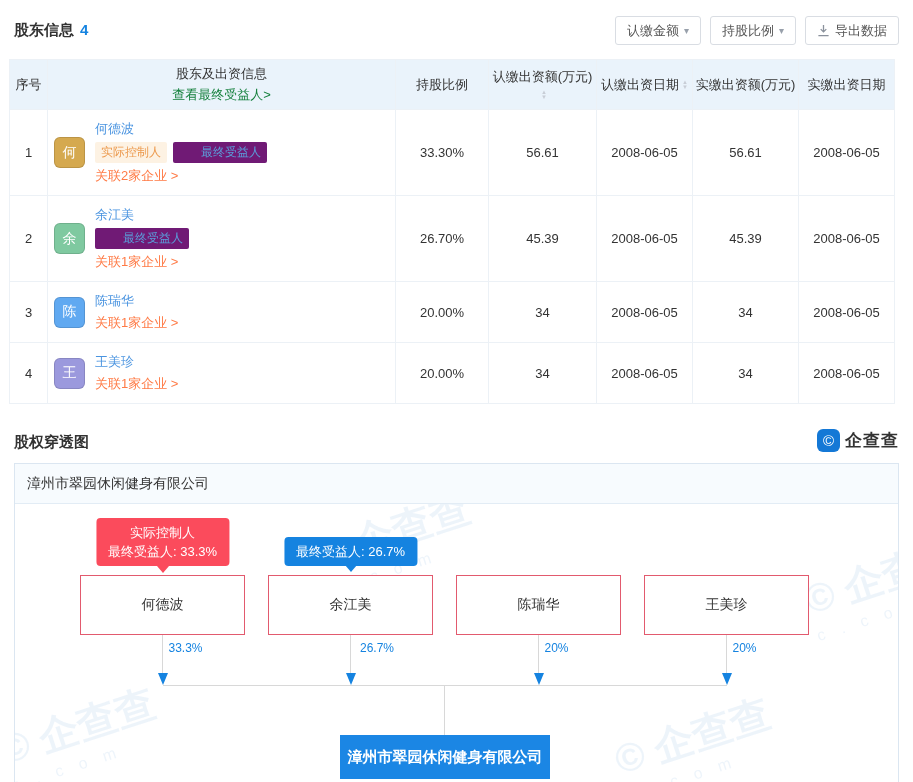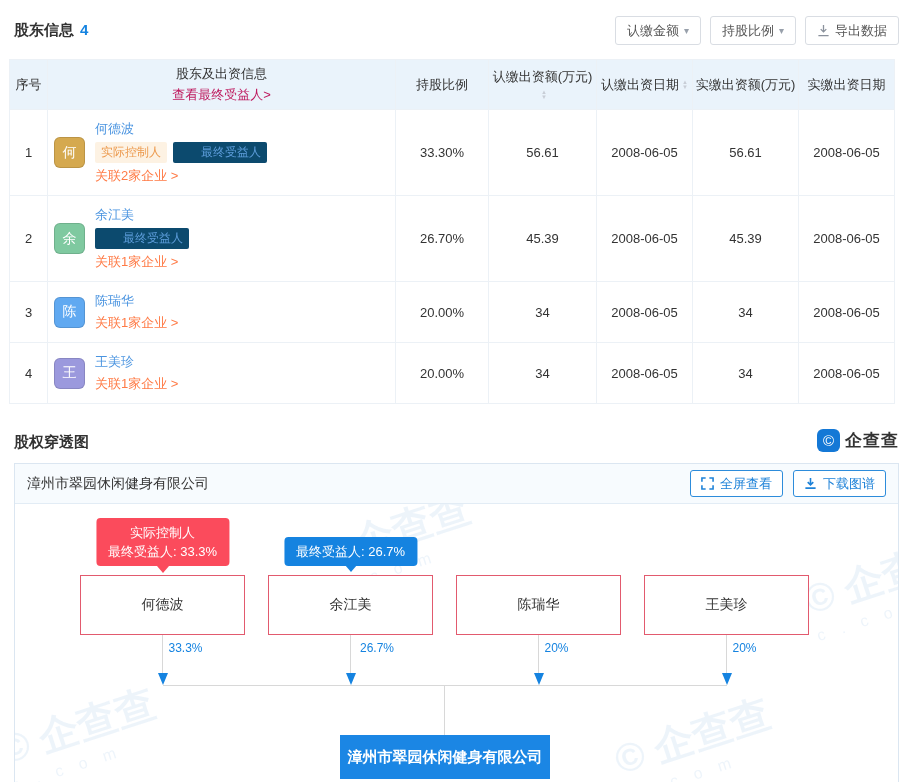--- a/index.html
+++ b/index.html
@@ -14,32 +14,32 @@
   .tool-btn { display:inline-flex; align-items:center; gap:5px; height:29px; padding:0 11px; background:#fff;
     border:1px solid #d9dde3; border-radius:3px; font-size:13px; color:#555; cursor:pointer; }
   .caret { font-size:10px; color:#98a0ab; }
   .tool-btn svg { display:block; }
 
   
   table.shareholders { width:885px; margin:0 9px; border-collapse:collapse; table-layout:fixed; }
   .shareholders th, .shareholders td { border:1px solid #ecf1f6; font-weight:normal; }
   .shareholders thead th { background:#eaf3fb; height:50px; font-size:13px; color:#333; text-align:center; vertical-align:middle; }
   .shareholders td { background:#fff; font-size:13px; color:#333; text-align:center; vertical-align:middle; }
-  .hdr-link { color:#be185d; font-size:13px; text-decoration:none; display:inline-block; margin-top:3px; cursor:pointer;text-align:right; }
+  .hdr-link { color:#15803d; font-size:13px; text-decoration:none; display:inline-block; margin-top:3px; cursor:pointer;text-align:right; }
   .sort { display:inline-flex; flex-direction:column; vertical-align:middle; margin-left:3px; line-height:5px; }
   .sort span { font-size:6px; color:#c8cdd6; }
   .sh-cell { display:flex; align-items:center; text-align:left; padding:10px 8px 10px 6px; }
   .avatar { width:31px; height:31px; border-radius:6px; color:#fff; font-size:14px; display:flex; align-items:center;
     justify-content:center; flex:0 0 31px; margin-right:10px; box-shadow:inset 0 0 0 1px rgba(0,0,0,.12); }
   .sh-info { display:flex; flex-direction:column; gap:4px; }
   .name-link { color:#4a94e0; font-size:13px; text-decoration:none; cursor:pointer; }
   .tag-row { display:flex; gap:6px; }
   .tag { font-size:12px; padding:2px 6px; border-radius:2px; white-space:nowrap; }
   .tag.orange { background:#fdf2e3; color:#ec9a4e; }
-  .tag.blue { background:#0c4a6e; color:#5b9bd8;padding-left:28px; }
+  .tag.blue { background:#701a75; color:#5b9bd8;padding-left:28px; }
   .rel-link { color:#ff7a45; font-size:13px; text-decoration:none; cursor:pointer; }
 
   
   .sec2-head { display:flex; align-items:flex-end; justify-content:space-between; margin-top:25px; padding:0 14px; }
   .brand { display:flex; align-items:center; gap:5px; }
   .brand-ico { width:23px; height:23px; background:#1478d6; border-radius:6px; color:#fff; font-size:15px;
     display:flex; align-items:center; justify-content:center; }
   .brand-name { font-size:17px; color:#333; font-weight:bold; letter-spacing:1px;font-family:Liberation Mono, monospace; }
 
   .chart-card { margin:11px 14px 0 14px; border:1px solid #dbe6f1; height:400px; }
@@ -214,34 +214,20 @@
     <div class="sec-title">股权穿透图</div>
     <div class="brand">
       <div class="brand-ico">©</div>
       <div class="brand-name">企查查</div>
     </div>
   </div>
 
   <div class="chart-card">
     <div class="card-head">
       <div class="card-company">漳州市翠园休闲健身有限公司</div>
-      <div class="card-btns">
-        <button class="blue-btn">
-          <svg width="13" height="13" viewBox="0 0 14 14">
-            <path d="M1 5V1h4 M9 1h4v4 M13 9v4H9 M5 13H1V9" stroke="#1e82d8" stroke-width="1.7" fill="none"></path>
-          </svg>
-          <span>全屏查看</span>
-        </button>
-        <button class="blue-btn">
-          <svg width="13" height="13" viewBox="0 0 14 14">
-            <path d="M7 1v7 M4 5.5 7 8.5 10 5.5 M1.5 12h11" stroke="#1e82d8" stroke-width="1.7" fill="none"></path>
-          </svg>
-          <span>下载图谱</span>
-        </button>
-      </div>
     </div>
 
     <div class="canvas">
       <div class="wm" style="left:300px; top:0px">
           <div>© 企查查</div>
           <small>c . c o m</small>
         </div>
       <div class="wm" style="left:790px; top:45px">
           <div>© 企查查</div>
           <small>c . c o m</small>

